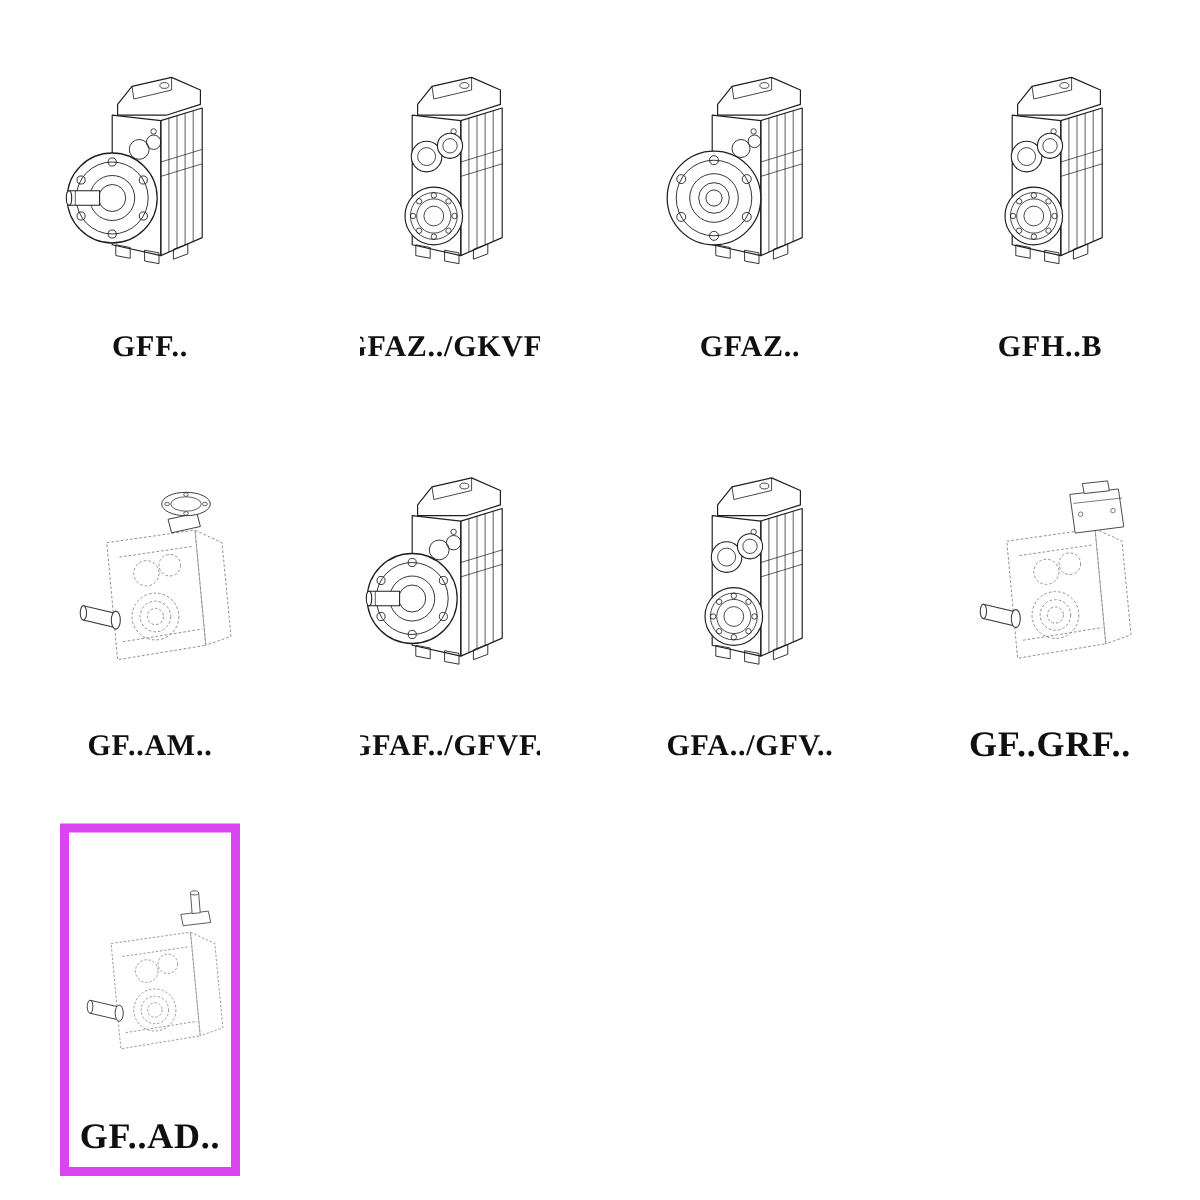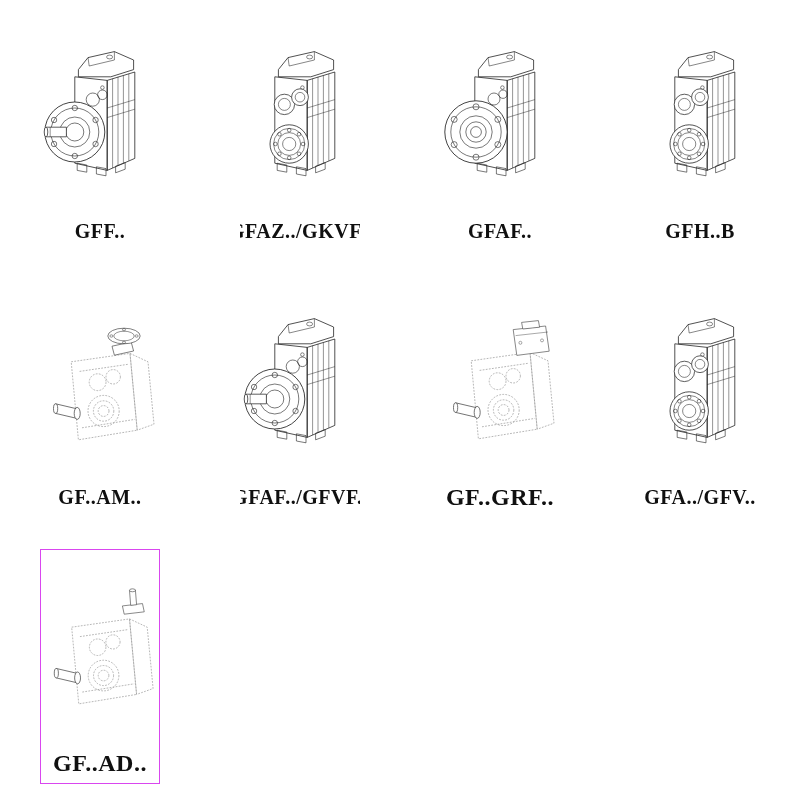--- a/index.html
+++ b/index.html
@@ -9,21 +9,21 @@
            grid-template-columns:repeat(4,1fr);
            grid-template-rows:repeat(3,1fr);background:#fff;}
   .cell{display:flex;flex-direction:column;align-items:center;
         justify-content:flex-start;overflow:hidden;}
   .cell .art{flex:1 1 auto;width:100%;display:flex;
              align-items:center;justify-content:center;min-height:0;}
   .cell .art svg{width:184px;height:212px;display:block;}
   .label{font-weight:bold;font-size:20px;letter-spacing:.5px;color:#101010;
          margin:2px 0 8px 0;white-space:nowrap;}
   .cell.big .label{font-size:24px;margin-bottom:6px;}
-  .cell.boxed{border:1px solid #d946ef;}
+  .cell.boxed{border:6px solid #d946ef;}
   .defs-holder{position:absolute;width:0;height:0;overflow:hidden;}
 </style>
 </head>
 <body>
 
 <svg class="defs-holder" aria-hidden="true">
   <defs>
 
     <g id="housing-base" fill="none" stroke="#1f1f1f" stroke-width="1.3" stroke-linejoin="round">
       <path d="M64,46 L80,26 L124,16 L156,30 L156,46 L118,58 L64,58 Z"></path>
@@ -214,21 +214,21 @@
     <figcaption class="label">GFAZ../GKVF..</figcaption>
   </figure>
 
 
   <figure class="cell">
     <div class="art">
       <svg viewBox="0 0 200 250">
           <use href="#sym-flange-face"></use>
         </svg>
     </div>
-    <figcaption class="label">GFAF..</figcaption>
+    <figcaption class="label">GFAZ..</figcaption>
   </figure>
 
 
   <figure class="cell">
     <div class="art">
       <svg viewBox="0 0 200 250">
           <use href="#sym-hollow"></use>
         </svg>
     </div>
     <figcaption class="label">GFH..B</figcaption>
@@ -246,38 +246,38 @@
 
   <figure class="cell">
     <div class="art">
       <svg viewBox="0 0 200 250">
           <use href="#sym-flange-shaft"></use>
         </svg>
     </div>
     <figcaption class="label">GFAF../GFVF..</figcaption>
   </figure>
 
+  <figure class="cell">
+    <div class="art">
+      <svg viewBox="0 0 200 250">
+          <use href="#sym-hollow"></use>
+        </svg>
+    </div>
+    <figcaption class="label">GFA../GFV..</figcaption>
+  </figure>
+
   <figure class="cell big">
     <div class="art">
       <svg viewBox="0 0 200 250">
           <use href="#sym-grf"></use>
         </svg>
     </div>
     <figcaption class="label">GF..GRF..</figcaption>
   </figure>
 
-  <figure class="cell">
-    <div class="art">
-      <svg viewBox="0 0 200 250">
-          <use href="#sym-hollow"></use>
-        </svg>
-    </div>
-    <figcaption class="label">GFA../GFV..</figcaption>
-  </figure>
-
   <figure class="cell big boxed">
     <div class="art">
       <svg viewBox="0 0 200 250">
           <use href="#sym-ad"></use>
         </svg>
     </div>
     <figcaption class="label">GF..AD..</figcaption>
   </figure>
 
 </div>

